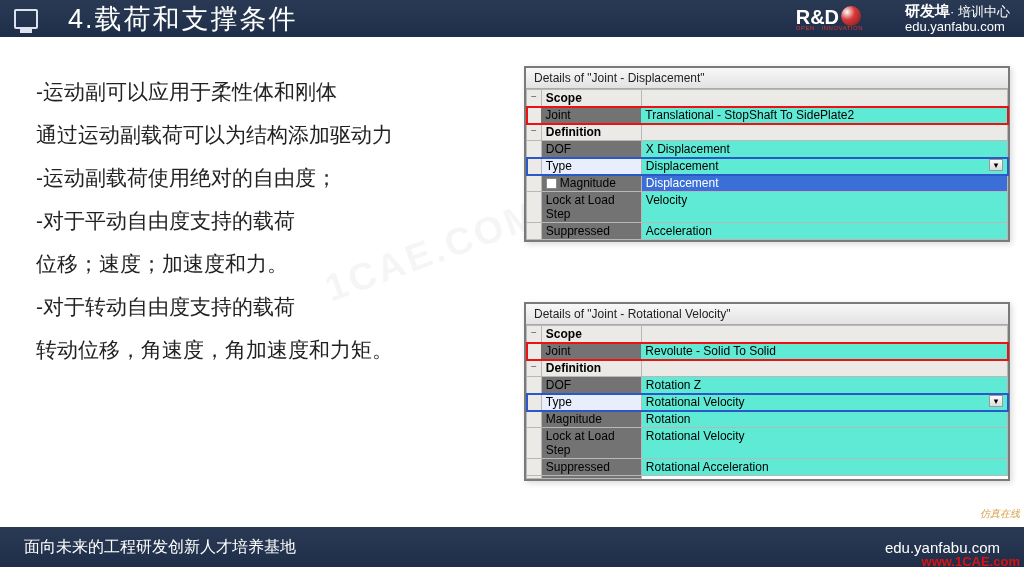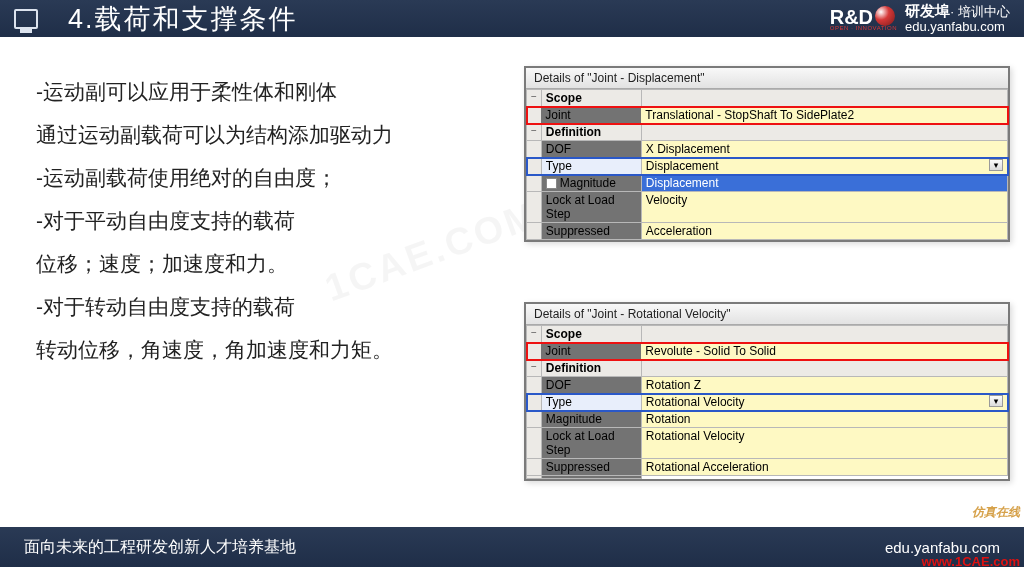--- a/index.html
+++ b/index.html
@@ -6,55 +6,55 @@
   body { width: 1024px; height: 575px; font-family: "Microsoft YaHei", Arial, sans-serif; background: #fff; position: relative; overflow: hidden; }
 
   
   .header { height: 37px; background: linear-gradient(to bottom, #2a3a55 0%, #1f2e48 100%); display: flex; align-items: center; padding: 0 14px; color: #fff; }
   .monitor-icon { width: 24px; height: 20px; border: 2px solid #dce3ee; border-radius: 2px; position: relative; margin-right: 30px; }
   .monitor-icon::after { content: ""; position: absolute; bottom: -6px; left: 50%; transform: translateX(-50%); width: 12px; height: 2px; background: #dce3ee; box-shadow: 0 -2px 0 #dce3ee; }
   .title { font-size: 27px; font-weight: 500; letter-spacing: 2px; }
   .logo-area { margin-left: auto; display: flex; align-items: center; gap: 8px; }
   .rd-logo { font-size: 20px; font-weight: 900; font-family: Arial, sans-serif; color:#fff; display:flex; align-items:flex-start;text-align:center; }
   .rd-sub { font-size: 6px; color:#d63838; letter-spacing:0.5px; margin-top:-4px; text-align:center; display:block;}
-  .cn-logo { font-size: 15px; line-height: 1.1; }
+  .cn-logo { font-size: 15px; line-height: 1.1; margin-left: 34px; }
   .cn-logo .top { font-weight:700; }
   .cn-logo .bot { font-size:13px; }
   .orb { width:20px;height:20px;border-radius:50%;background:radial-gradient(circle at 30% 30%, #fff, #d63838 40%, #7a1a1a); display:inline-block; vertical-align:middle; margin:0 2px;}
 
   
   .content { position: absolute; top: 50px; bottom: 40px; left: 0; right: 0; padding: 20px 10px 10px 36px; }
   .watermark { position:absolute; font-size: 38px; color: rgba(0,0,0,0.04); font-weight: bold; transform: rotate(-20deg); pointer-events:none; letter-spacing: 3px; }
   .body-text { width: 460px; font-size: 21px; line-height: 2.05; color: #222; }
   
   
   .panels { position: absolute; right: 14px; top: 66px; width: 486px; }
   .panel { border: 2px solid #7a7a7a; background: #fff; margin-bottom: 60px; box-shadow: 2px 2px 6px rgba(0,0,0,0.15); }
   .panel-title { background: linear-gradient(to bottom,#f8f8f8,#e2e2e2); padding: 3px 8px; font-size: 12px; color: #222; border-bottom: 1px solid #aaa; }
   .grid { display: table; width: 100%; border-collapse: collapse; font-size: 12px; }
   .grid .row { display: table-row; }
-  .grid .cell { display: table-cell; border: 1px solid #b8b8b8; padding: 1px 4px; vertical-align: top; background:#fef9c3; }
+  .grid .cell { display: table-cell; border: 1px solid #b8b8b8; padding: 1px 4px; vertical-align: top; background:#5eead4; }
   .grid .gutter { width: 12px; background: #eceae6; text-align: center; font-size:10px; color:#555; }
   .grid .label { width: 100px; background: #737373; }
   .grid .section-hdr .cell.label, .grid .section-hdr .cell.value { background: #eceae6; font-weight: bold; }
   .grid .section-hdr .cell.value { background:#eceae6; }
   .hl-red .cell { border: 0; }
   .hl-red { outline: 2px solid #e11; outline-offset: -1px; }
   .hl-blue-cell { background: #3a6fd8 !important; color: #fff !important; }
   .blue-box { outline: 2px solid #2a58c8; outline-offset: -1px; }
   .dd-arrow { float: right; width: 14px; height: 12px; background: linear-gradient(#fcfcfc,#dcdcdc); border: 1px solid #9a9a9a; font-size:9px; text-align:center; line-height:10px; }
   .checkbox { display:inline-block; width:11px; height:11px; border:1px solid #888; background:#fff; vertical-align:middle; margin-right:3px; }
 
   
   .footer { position: absolute; bottom: 8px; left: 0; right: 0; height: 40px; background: linear-gradient(to bottom,#2a3a55,#1f2e48); color: #fff; display: flex; align-items: center; padding: 0 24px; font-size: 16px; }
   .footer .right { margin-left: auto; font-size: 15px; }
 
   
   .credit { position:absolute; right:4px; bottom:6px; text-align:right; font-size:13px; line-height:1.1; }
-  .credit .l1 { color:#d6a14a; font-style:italic; font-weight:bold; text-shadow:0 0 2px #fff; font-size:12px; }
+  .credit .l1 { color:#d6a14a; font-style:italic; font-weight:normal; text-shadow:0 0 2px #fff; font-size:10px; }
   .credit .l2 { color:#d11; font-weight:bold; font-family: Arial; margin-top: 36px; }
 </style>
 </head>
 <body>
 
 <div class="header">
   <div class="monitor-icon"></div>
   <div class="title">4.载荷和支撑条件</div>
   <div class="logo-area">
     <div style="text-align:center">

